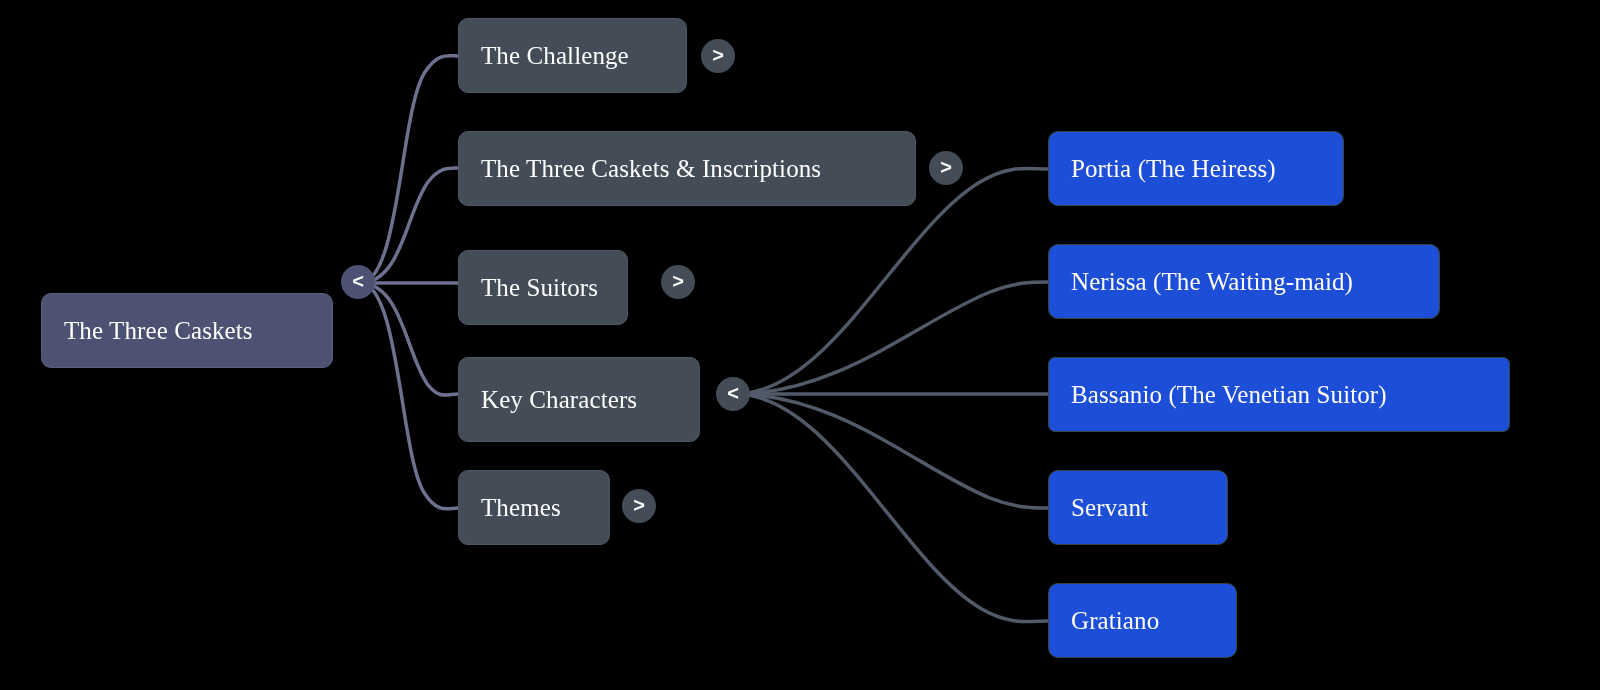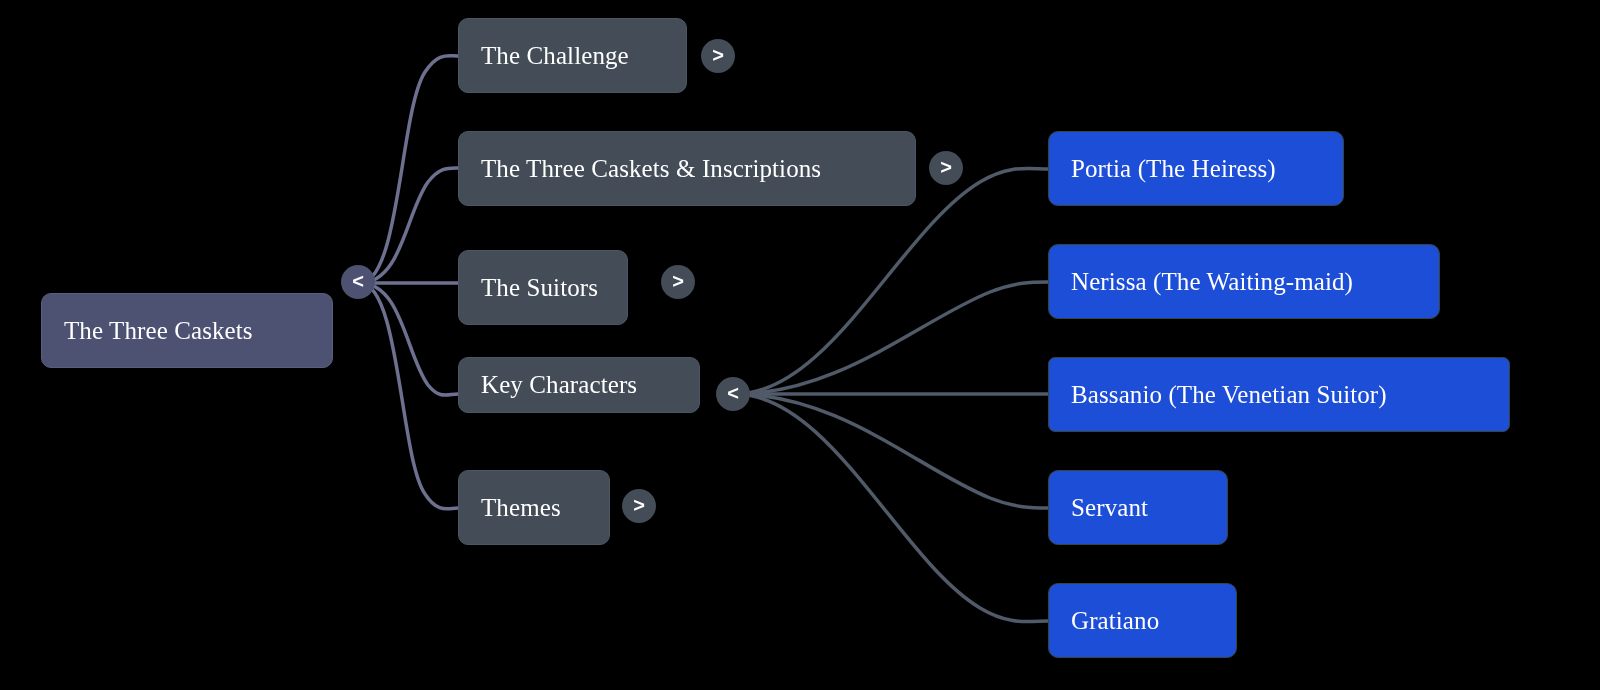--- a/index.html
+++ b/index.html
@@ -129,21 +129,21 @@
       </div>
       <div class="toggle-badge badge-branch" style="left: 929px; top: 151px;">
         <span class="chev">&gt;</span>
       </div>
       <div class="node level-branch" style="left: 458px; top: 250px; width: 170px; height: 75px;">
         <span class="node-label">The Suitors</span>
       </div>
       <div class="toggle-badge badge-branch" style="left: 661px; top: 265px;">
         <span class="chev">&gt;</span>
       </div>
-      <div class="node level-branch" style="left: 458px; top: 357px; width: 242px; height: 56px;">
+      <div class="node level-branch" style="left: 458px; top: 357px; width: 242px; height: 85px;">
         <span class="node-label">Key Characters</span>
       </div>
       <div class="toggle-badge badge-branch" style="left: 716px; top: 377px;">
         <span class="chev">&lt;</span>
       </div>
       <div class="node level-branch" style="left: 458px; top: 470px; width: 152px; height: 75px;">
         <span class="node-label">Themes</span>
       </div>
       <div class="toggle-badge badge-branch" style="left: 622px; top: 489px;">
         <span class="chev">&gt;</span>

